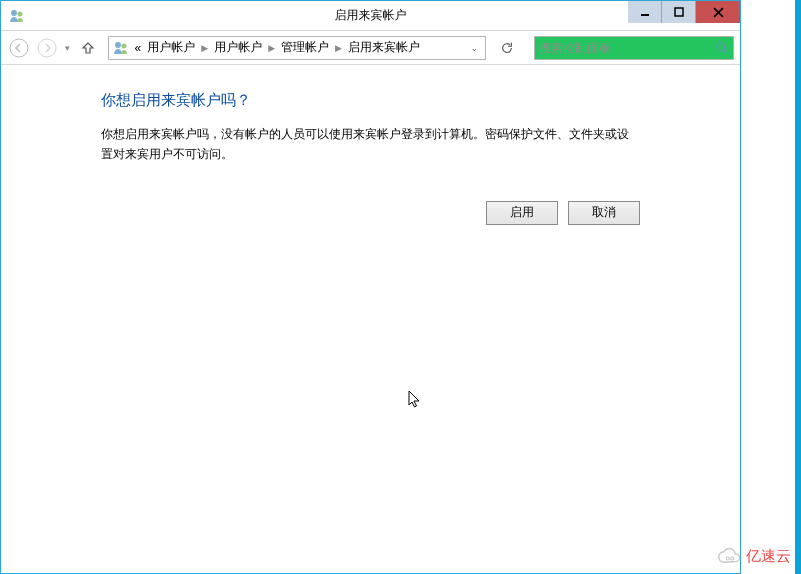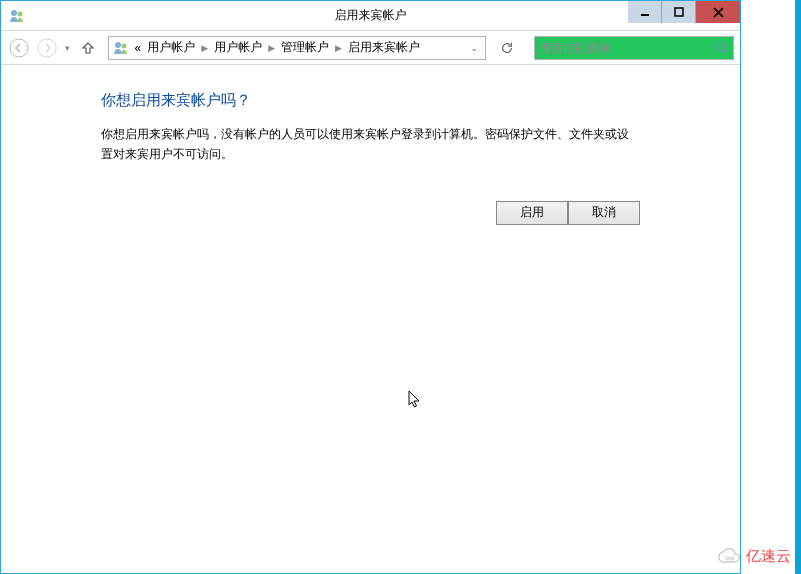--- a/index.html
+++ b/index.html
@@ -147,20 +147,21 @@
     }
     .desc {
       color: #000;
       font-size: 12px;
       line-height: 1.7;
       margin-bottom: 36px;
     }
     .button-row {
       display: flex;
       justify-content: flex-end;
+      gap: 10px;
     }
     .btn {
       min-width: 72px;
       height: 24px;
       border: 1px solid #8a8a8a;
       background: linear-gradient(#f2f2f2, #e3e3e3);
       font-size: 12px;
       cursor: default;
       display: flex;
       align-items: center;

